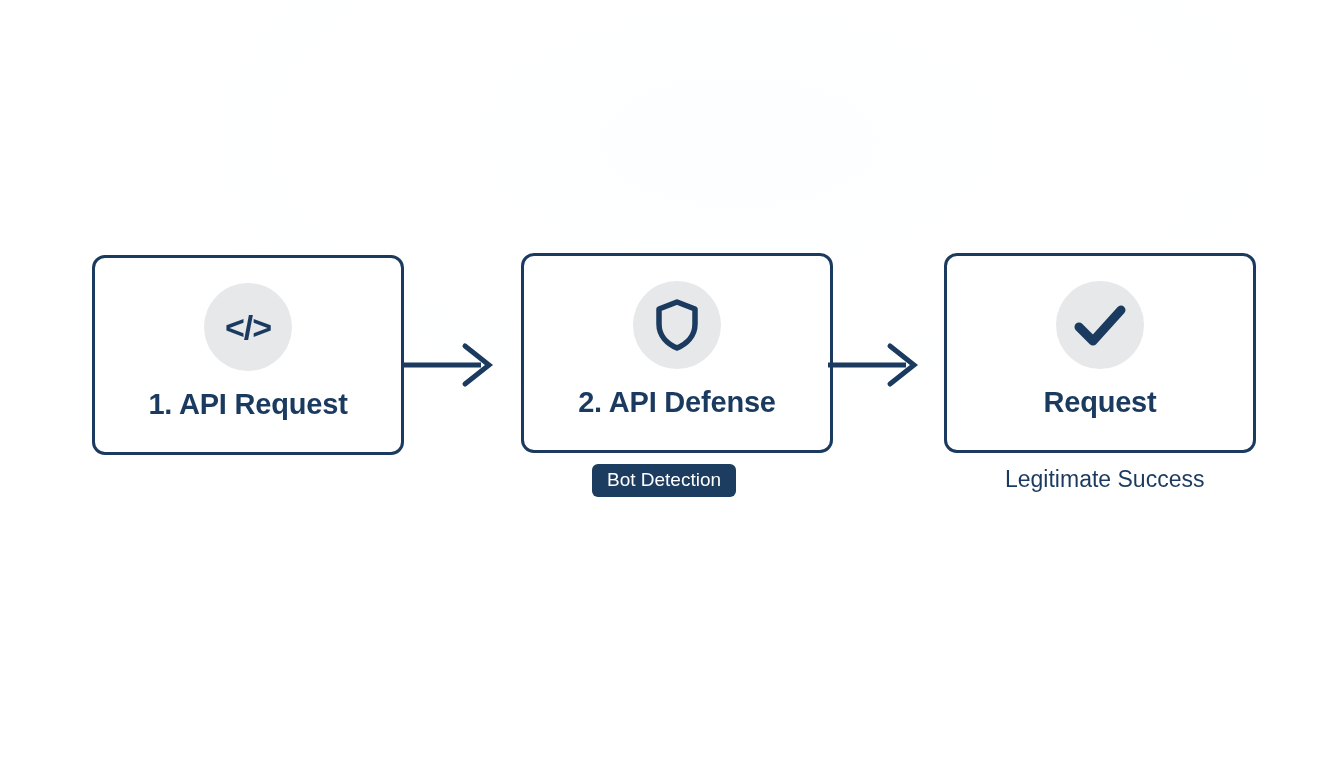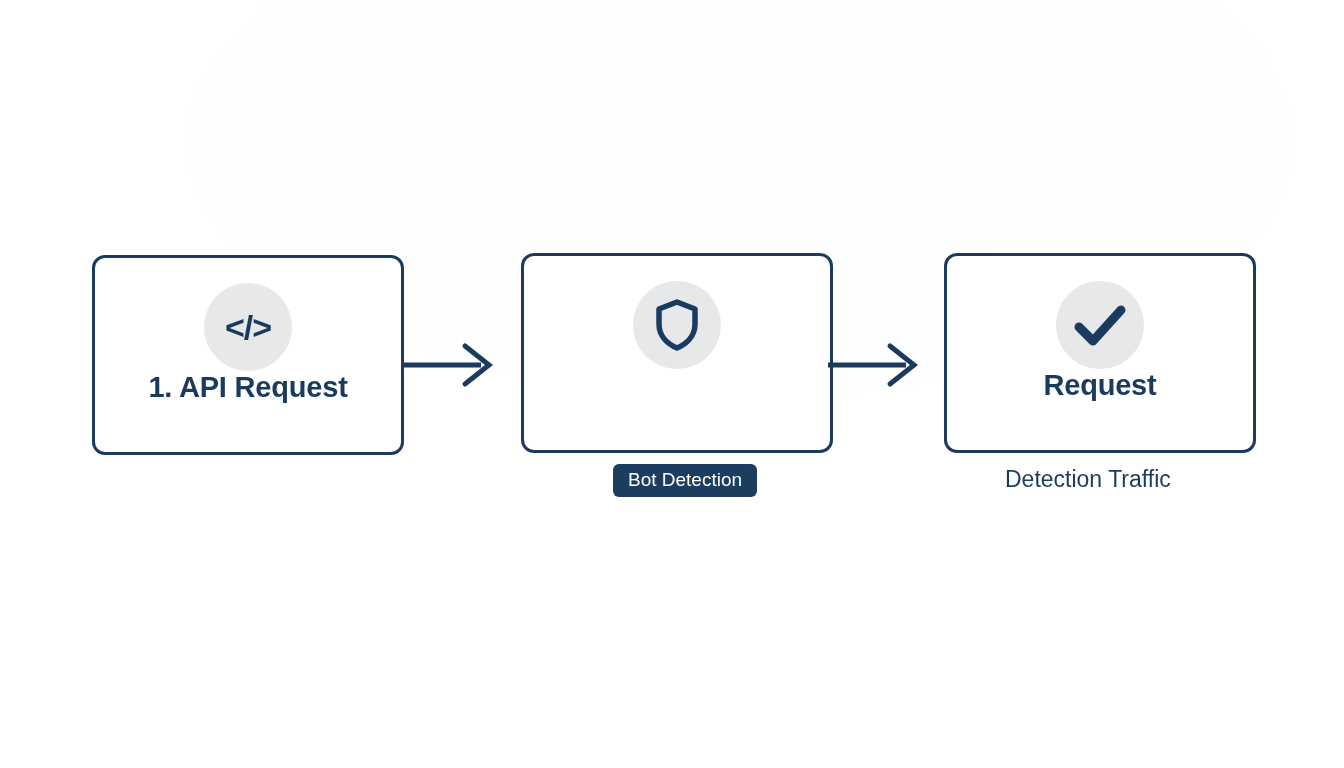--- a/index.html
+++ b/index.html
@@ -57,20 +57,21 @@
     height: 88px;
     border-radius: 50%;
     background: #e7e8e9;
     margin-top: 25px;
     display: flex;
     align-items: center;
     justify-content: center;
   }
 
   .step-label {
+    margin-top: 17px;
     font-size: 29px;
     font-weight: 700;
     color: #1b3a5f;
     letter-spacing: -0.2px;
     white-space: nowrap;
   }
 
   
   .code-glyph {
     font-size: 34px;
@@ -89,21 +90,20 @@
     font-size: 19px;
     font-weight: 400;
     padding: 6px 15px 8px 15px;
     border-radius: 6px;
     white-space: nowrap;
     line-height: 1;
   }
   #badge-bot-detection {
     left: 592px;
     top: 464px;
-    margin-left: 21px;
   }
 
   .caption-plain {
     position: absolute;
     color: #1b3a5f;
     font-size: 23px;
     font-weight: 400;
     white-space: nowrap;
     line-height: 1;
   }
@@ -140,33 +140,34 @@
     <line x1="0" y1="28" x2="78" y2="28" stroke="#1b3a5f" stroke-width="5" stroke-linecap="butt"></line>
     <polyline points="62,9 86,28 62,47" fill="none" stroke="#1b3a5f" stroke-width="5" stroke-linecap="round" stroke-linejoin="miter"></polyline>
   </svg>
 
   <div class="step" id="step-2">
     <div class="icon-circle">
       <svg width="46" height="52" viewBox="0 0 46 52">
         <path d="M23 3 L41 10 L41 25 C41 37 32.5 45 23 49 C13.5 45 5 37 5 25 L5 10 Z" fill="none" stroke="#1b3a5f" stroke-width="5.5" stroke-linejoin="round"></path>
       </svg>
     </div>
+    <div class="step-label">2. API Defense</div>
   </div>
 
   <svg class="arrow" id="arrow-2" viewBox="0 0 96 56">
     <line x1="0" y1="28" x2="78" y2="28" stroke="#1b3a5f" stroke-width="5" stroke-linecap="butt"></line>
     <polyline points="62,9 86,28 62,47" fill="none" stroke="#1b3a5f" stroke-width="5" stroke-linecap="round" stroke-linejoin="miter"></polyline>
   </svg>
 
   <div class="step" id="step-3">
     <div class="icon-circle">
       <svg width="52" height="44" viewBox="0 0 52 44">
         <polyline points="5,24 19,38 47,7" fill="none" stroke="#1b3a5f" stroke-width="9" stroke-linecap="round" stroke-linejoin="round"></polyline>
       </svg>
     </div>
     <div class="step-label">Request</div>
   </div>
 
   <div class="caption-badge" id="badge-bot-detection">Bot Detection</div>
 
-  <div class="caption-plain" id="caption-legitimate-traffic">Detection Traffic</div>
+  <div class="caption-plain" id="caption-legitimate-traffic">Legitimate Success</div>
 
 </div>
 
 </body></html>

